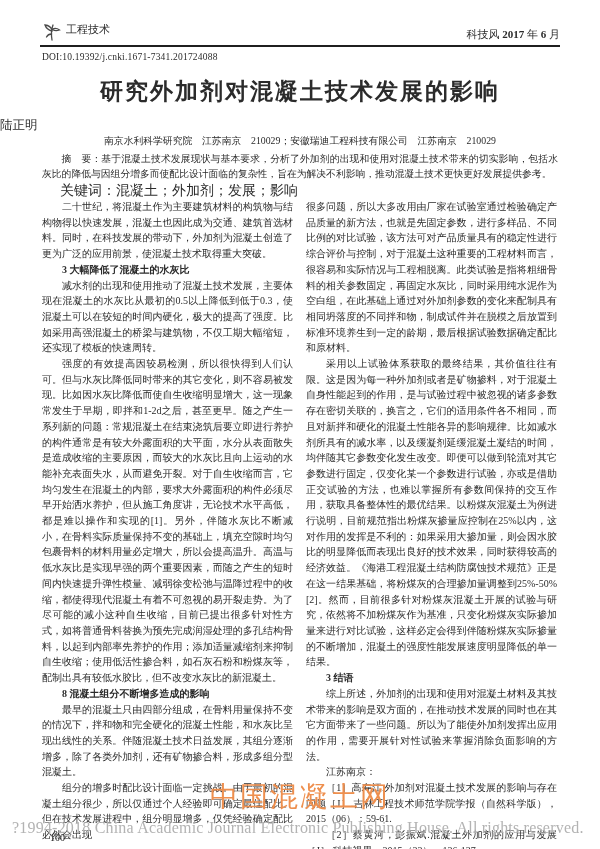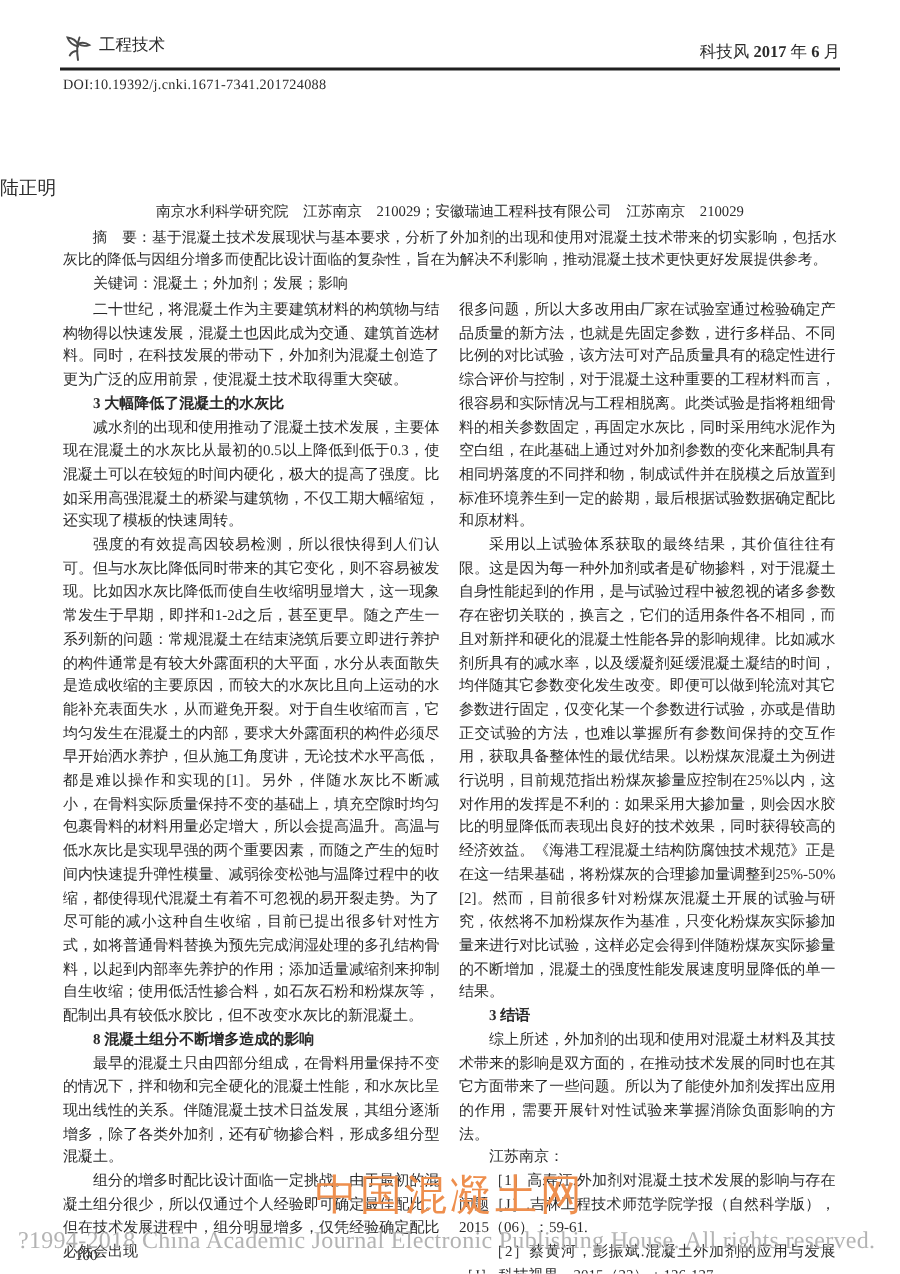--- a/index.html
+++ b/index.html
@@ -36,22 +36,22 @@
   }
   .author { position:absolute; top:117px; left:0; width:100%; font-size:12.5px; }
   .affiliation { position:absolute; top:135px; left:0; width:100%; text-align:center; font-size:9.8px; }
 
   
   .abstract {
     position:absolute; top:152px; left:42px; width:516px;
     font-size:9.8px; line-height:14.8px; text-align:justify; text-indent:2em;
   }
   .keywords {
-    position:absolute; top:182px; left:42px; width:516px;
-    font-size:10px; text-indent:2em;
+    position:absolute; top:182px; left:32px; width:516px;
+    font-size:14px; text-indent:2em;
   }
 
   
   .columns {
     position:absolute; top:199px; left:42px; width:516px;
     display:flex; gap:13px;
   }
   .col { width:251px; font-size:10px; line-height:15.7px; text-align:justify; }
   .col p { margin:0; }
   p.ind { text-indent:2em; }
@@ -93,20 +93,21 @@
       <b>2017</b>
       <span>年</span>
       <b>6</b>
       <span>月</span>
     </div>
   </div>
   <div class="header-rule"></div>
 
   <div class="doi">DOI:10.19392/j.cnki.1671-7341.201724088</div>
 
+  <h1 class="title">研究外加剂对混凝土技术发展的影响</h1>
   <div class="author">陆正明</div>
   <div class="affiliation">南京水利科学研究院　江苏南京　210029；安徽瑞迪工程科技有限公司　江苏南京　210029</div>
 
   <div class="abstract"><span>摘　要：</span><span>基于混凝土技术发展现状与基本要求，分析了外加剂的出现和使用对混凝土技术带来的切实影响，包括水灰比的降低与因组分增多而使配比设计面临的复杂性，旨在为解决不利影响，推动混凝土技术更快更好发展提供参考。</span></div>
   <div class="keywords"><span>关键词：</span><span>混凝土；外加剂；发展；影响</span></div>
 
   <div class="columns">
     <div class="col">
       <p class="ind">二十世纪，将混凝土作为主要建筑材料的构筑物与结构物得以快速发展，混凝土也因此成为交通、建筑首选材料。同时，在科技发展的带动下，外加剂为混凝土创造了更为广泛的应用前景，使混凝土技术取得重大突破。</p>
       <p class="hd">3 大幅降低了混凝土的水灰比</p>

